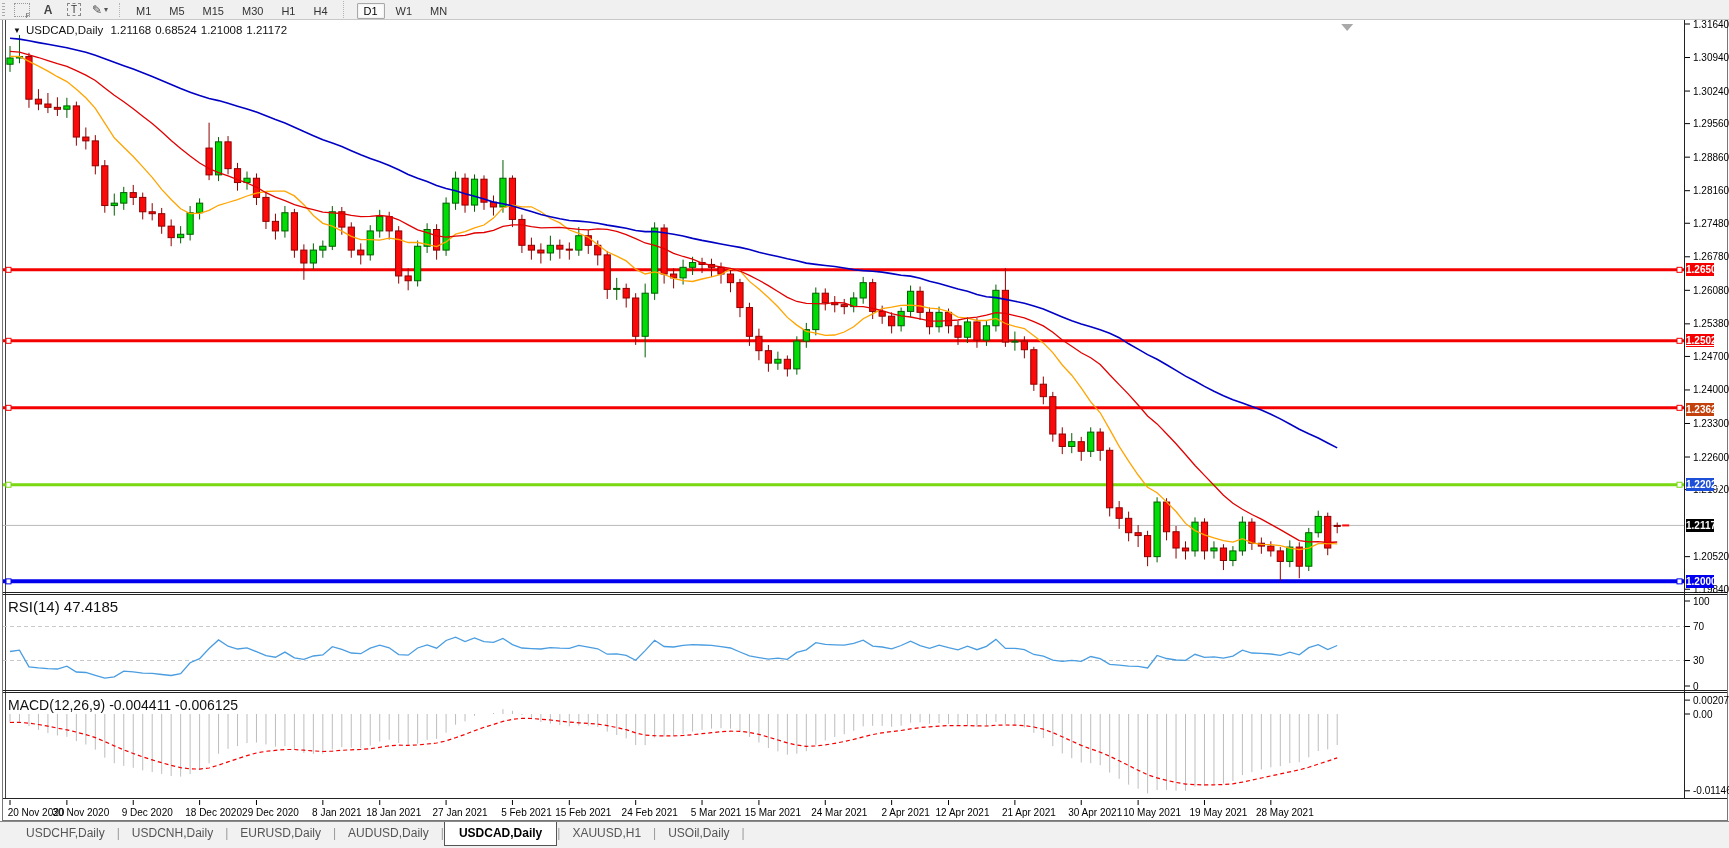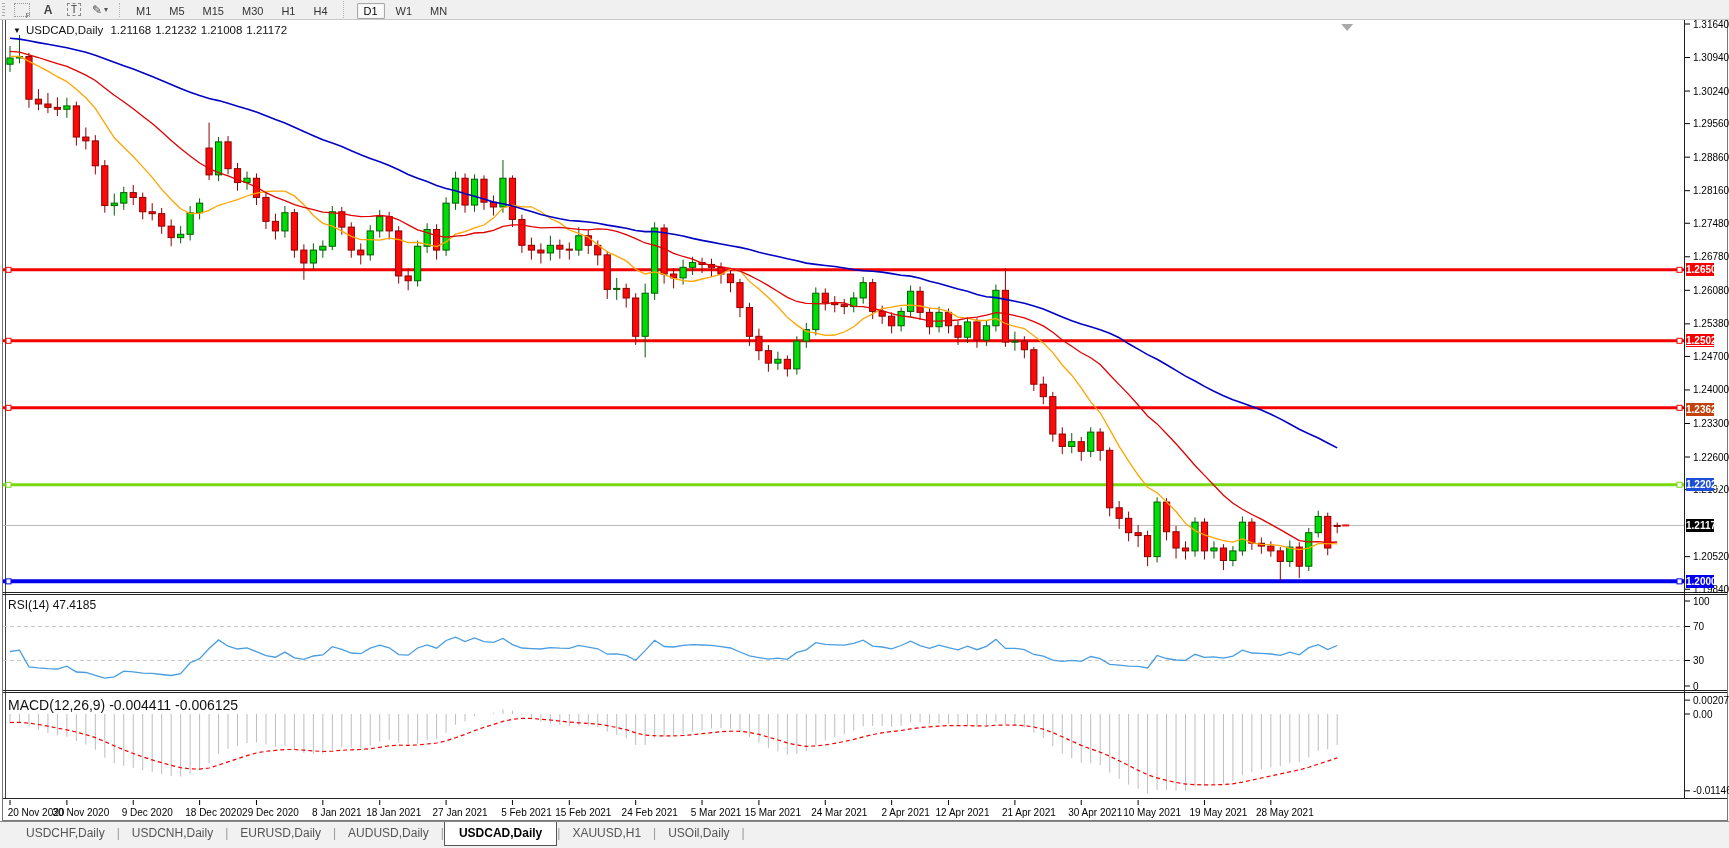--- a/index.html
+++ b/index.html
@@ -19,21 +19,21 @@
   .tool .dd{font-size:8px;color:#555;margin-left:2px;}
   .tsep{width:1px;height:14px;border-left:1px dotted #b5b5b5;margin:0 6px;}
   .tf{display:inline-block;padding:1px 6px;margin:0 2px;font-size:11px;color:#333;
       border:1px solid transparent;border-radius:1px;cursor:default;}
   .tf.active{background:#fbfbfb;border:1px solid #a8a8a8;box-shadow:inset 0 0 2px #ddd;color:#000;margin-left:7px;}
   
   .ovl{position:absolute;z-index:4;white-space:nowrap;}
   #title{left:13px;top:24px;font-size:11.5px;color:#111;}
   #title .tri{font-size:8px;vertical-align:1px;margin-right:5px;}
   #title span{margin-right:4px;}
-  #rsi-label{left:8px;top:598px;font-size:12px;color:#111;}
+  #rsi-label{left:8px;top:598px;font-size:15px;color:#111;}
   #macd-label{left:8px;top:697px;font-size:14px;color:#111;}
   .badge{position:absolute;left:1686px;width:28px;height:13px;z-index:4;color:#fff;
          font-size:10px;font-weight:bold;text-align:center;line-height:13px;}
   
   #tabbar{position:absolute;left:0;top:821px;width:1729px;height:27px;background:#f1f1f1;
           border-top:1px solid #8a8a8a;display:flex;align-items:flex-start;z-index:5;
           font-size:12px;color:#555;}
   #tabbar .pad{width:14px;}
   .tab{padding:4px 12px 5px 12px;cursor:default;}
   .tab.active{background:#fff;border:1px solid #555;border-top:none;color:#000;font-weight:bold;
@@ -620,21 +620,21 @@
         <text x="1152.1200000000001" y="816" font-size="10" fill="#000" text-anchor="middle">10 May 2021</text>
         <line x1="1204.48" y1="800" x2="1204.48" y2="805" stroke="#000"></line>
         <text x="1218.48" y="816" font-size="10" fill="#000" text-anchor="middle">19 May 2021</text>
         <line x1="1270.8400000000001" y1="800" x2="1270.8400000000001" y2="805" stroke="#000"></line>
         <text x="1284.8400000000001" y="816" font-size="10" fill="#000" text-anchor="middle">28 May 2021</text>
       </g>
     </svg>
 
   <div id="title" class="ovl">
     <span class="tri">▼</span><span>USDCAD,Daily</span>
-    <span>1.21168</span><span>1.21232</span><span>1.21008</span><span>1.21172</span>
+    <span>1.21168</span><span>0.68524</span><span>1.21008</span><span>1.21172</span>
   </div>
   <div id="rsi-label" class="ovl">RSI(14) 47.4185</div>
   <div id="macd-label" class="ovl">MACD(12,26,9) -0.004411 -0.006125</div>
   <div id="badges">
       <div class="badge" style="top: 263.323px; background: rgb(244, 0, 0);">1.26508</div>
       <div class="badge" style="top: 334.311px; background: rgb(244, 0, 0); text-decoration: underline;">1.25026</div>
       <div class="badge" style="top: 403px; background: #c2410c;">1.23627</div>
       <div class="badge" style="top: 478.25px; background: #1d4ed8;">1.22021</div>
       <div class="badge" style="top: 574.864px; background: rgb(0, 0, 238);">1.20004</div>
       <div class="badge" style="top: 518.917px; background: rgb(0, 0, 0);">1.21172</div>

